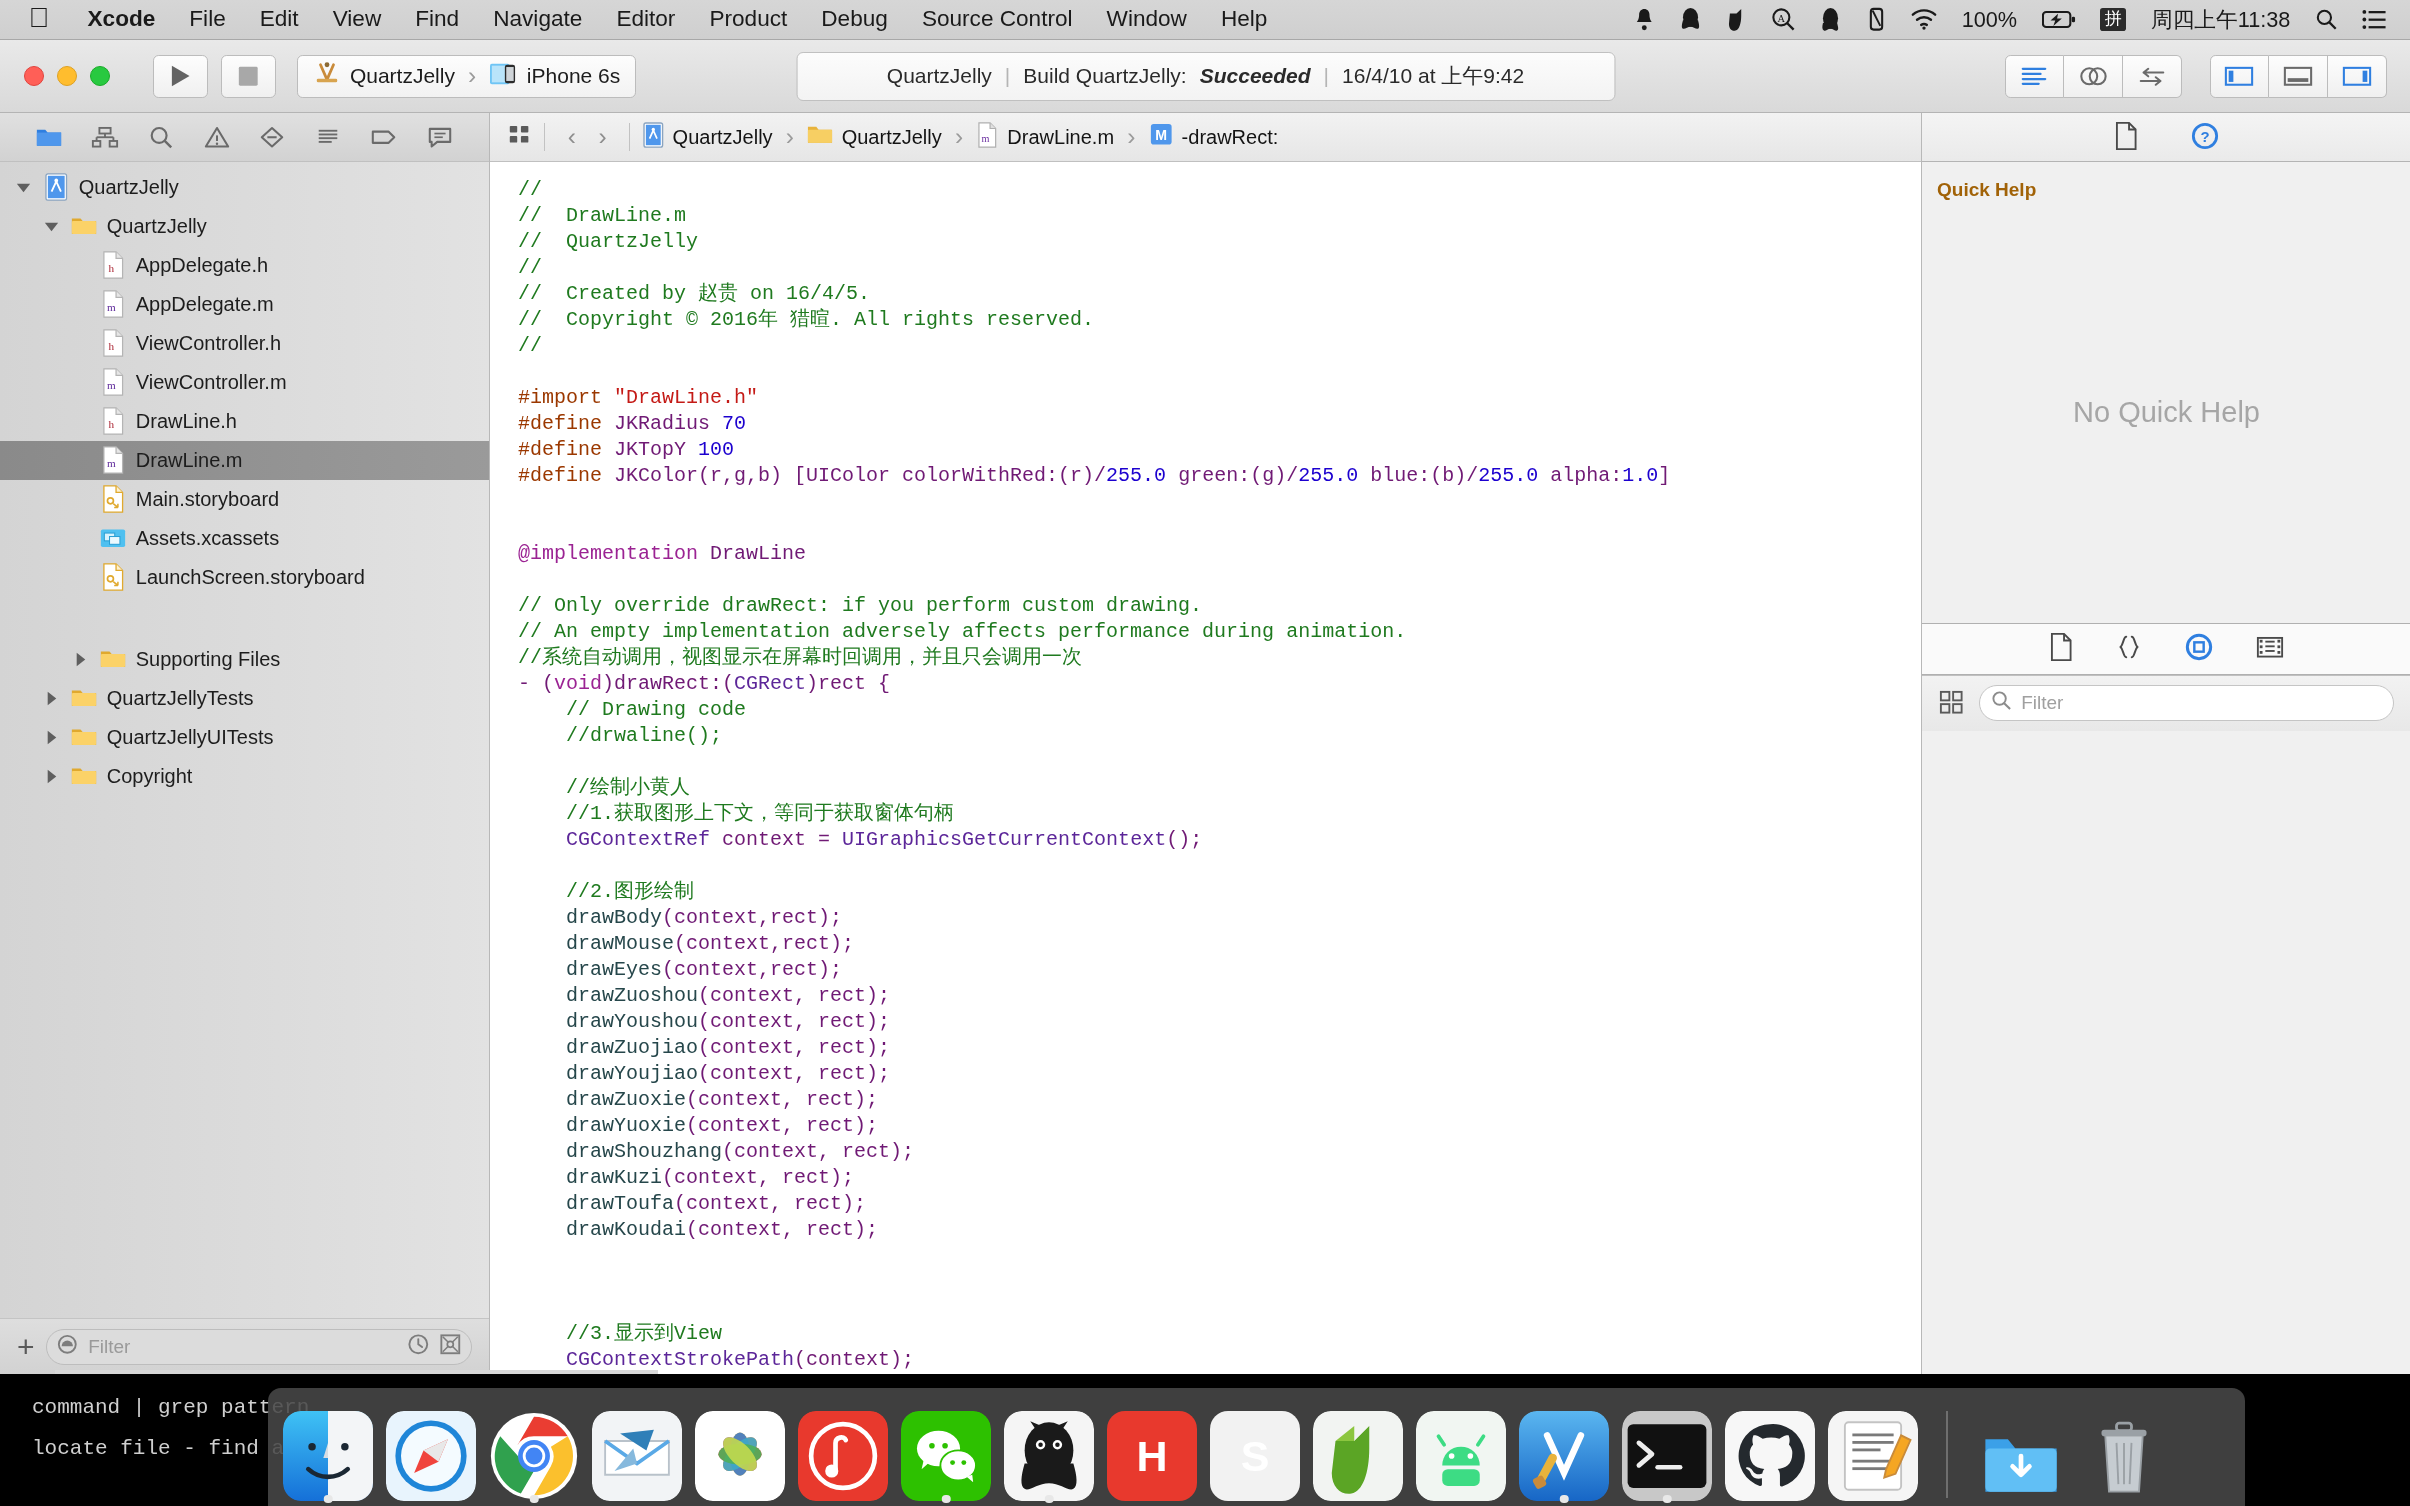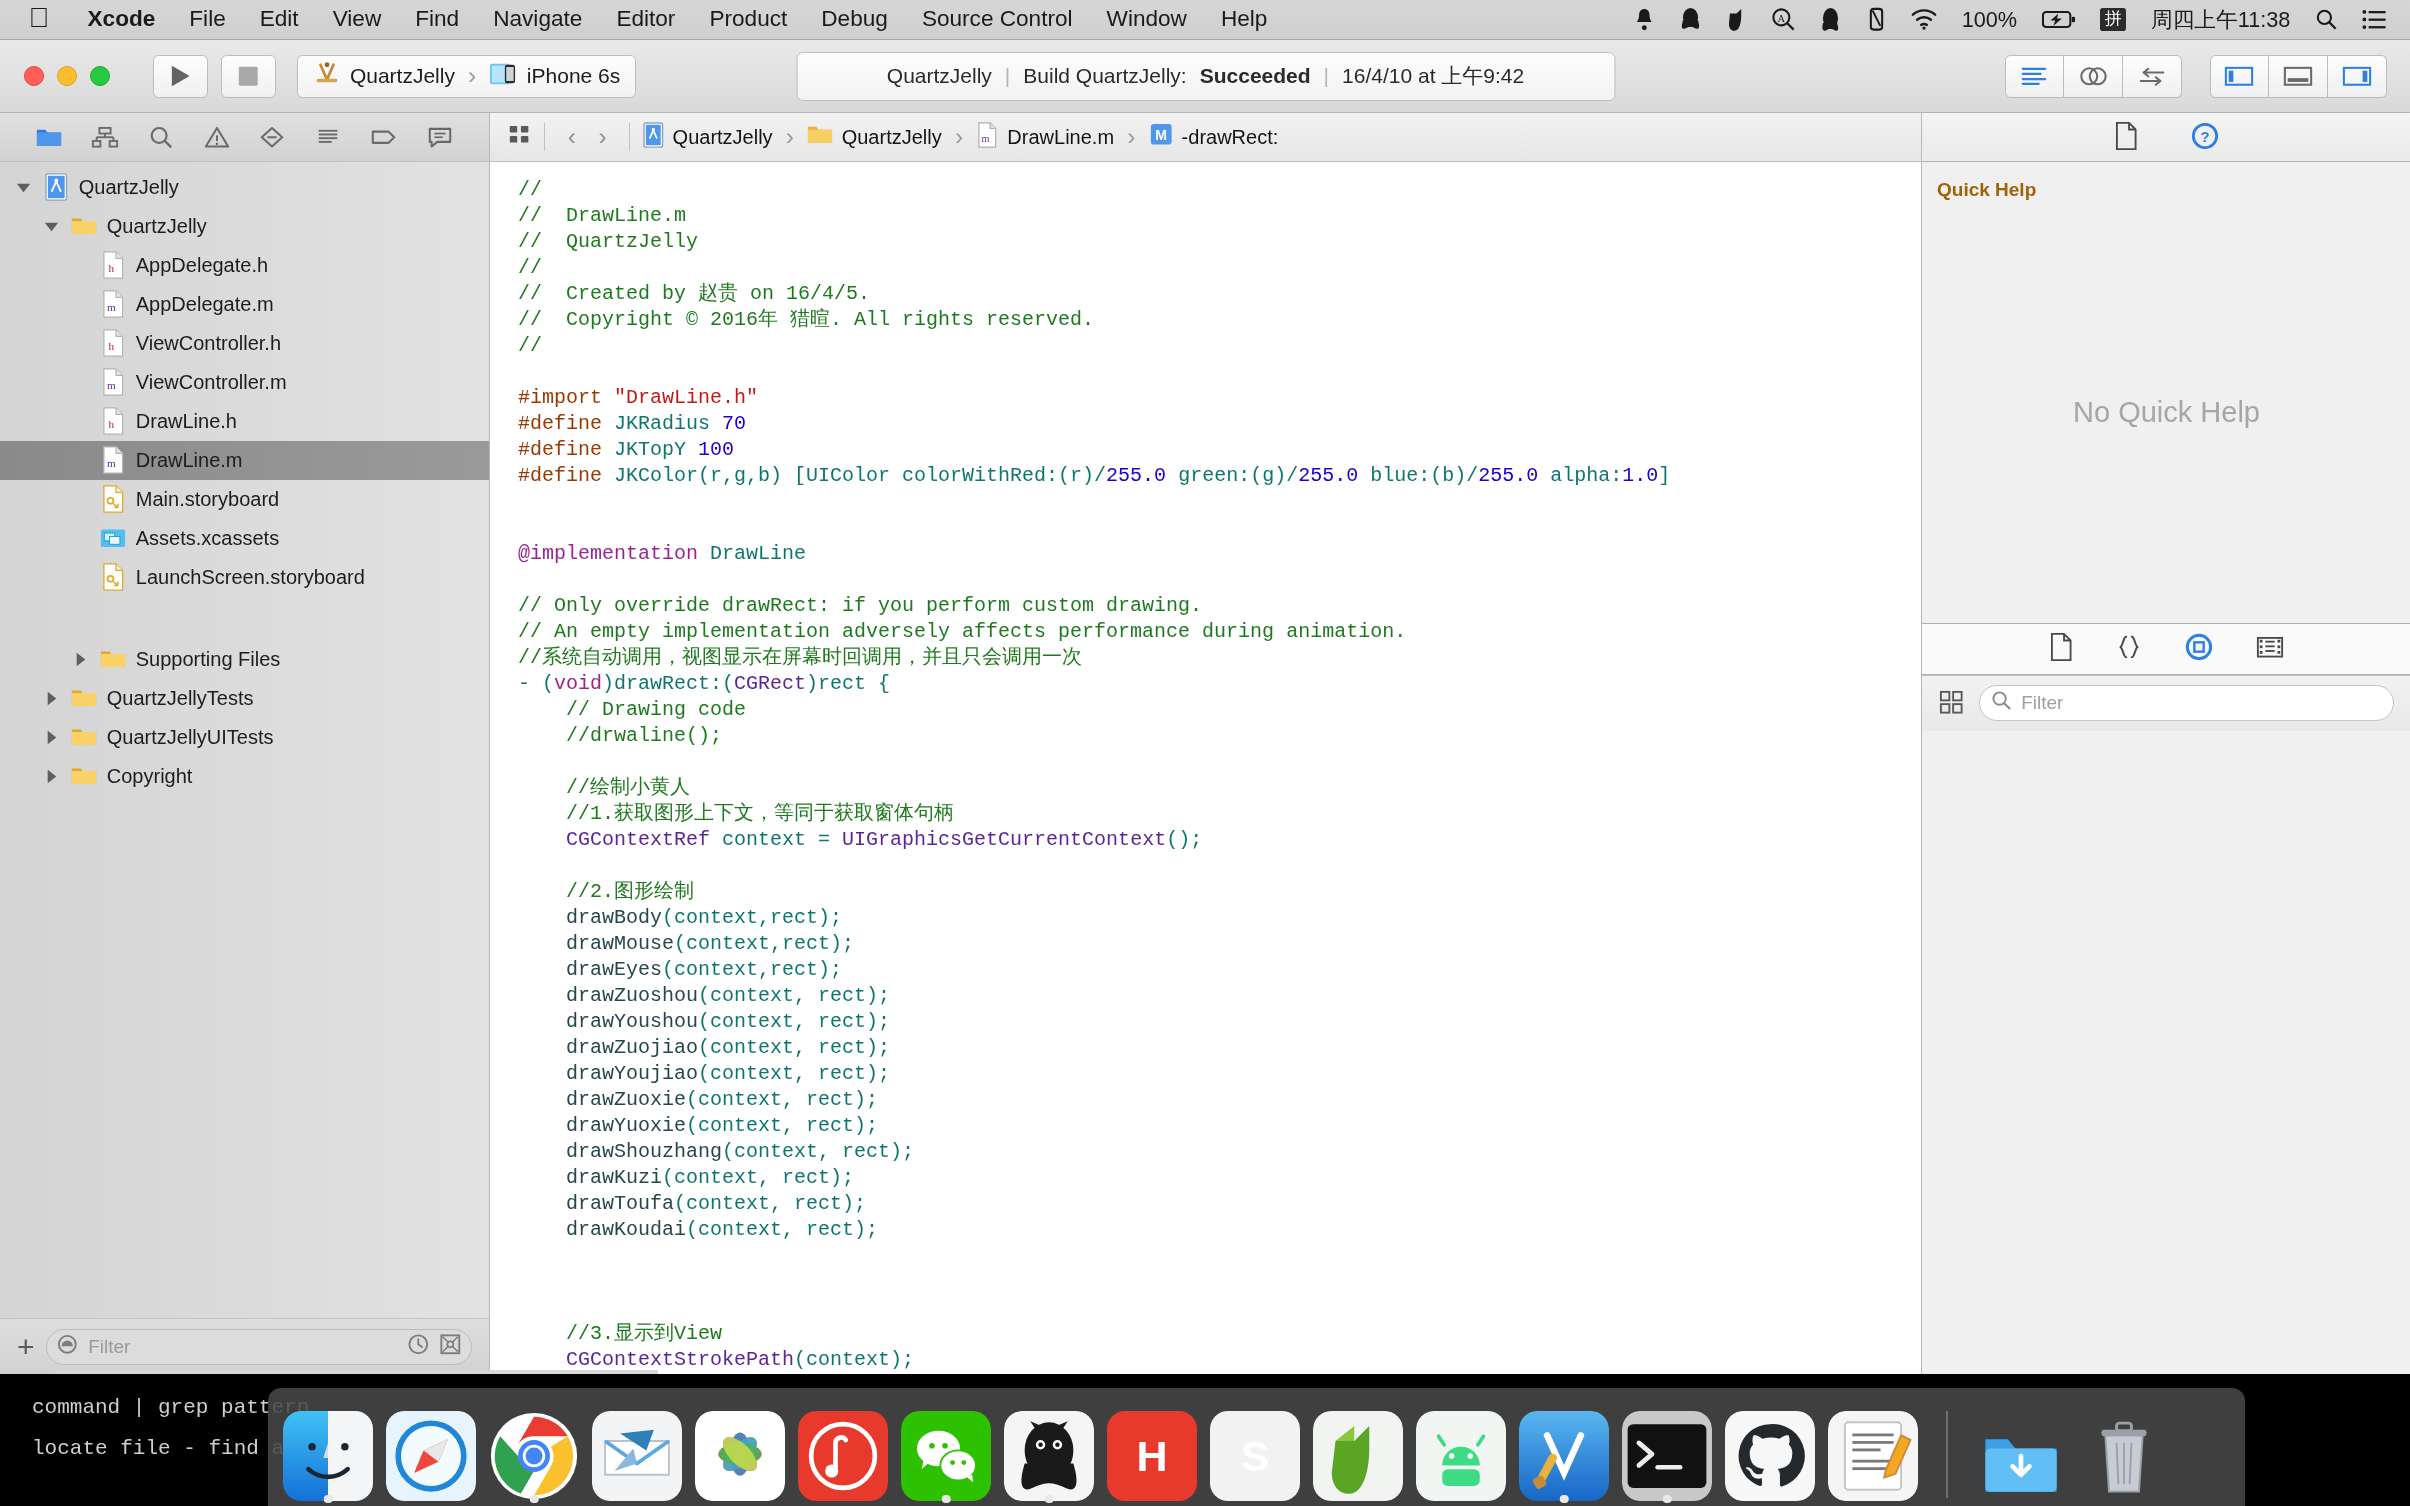--- a/index.html
+++ b/index.html
@@ -68,21 +68,21 @@
   .scheme-sep { color: #9b9b9b; font-size: 24.5px; padding: 0 3.8px; }
   .status-box {
     position: absolute; left: 50%; transform: translateX(-50%);
     width: 819px; height: 49px;
     background: linear-gradient(to bottom,#fcfcfc,#f3f3f3);
     border: 0.9px solid #c0c0c0; border-radius: 6.6px;
     display: flex; align-items: center; justify-content: center;
     gap: 13px; font-size: 21px; color: #2a2a2a;
   }
   .status-box .sep { color: #b5b5b5; }
-  .status-box .succ { font-weight: bold; }
+  .status-box .succ { font-weight: bold; font-style: italic; }
   .tb-right {
     margin-left: auto; display: flex; align-items: center; gap: 28px; padding-right: 24.5px;
   }
   .seg-group { display: flex; }
   .seg {
     width: 59px; height: 43px;
     background: linear-gradient(to bottom,#fdfdfd,#f0f0f0);
     border: 0.9px solid #bcbcbc;
     display: flex; align-items: center; justify-content: center;
   }
@@ -143,21 +143,21 @@
     font-size: 20px; line-height: 26px;
     padding: 15px 0 0 28px; white-space: pre;
   }
   .cm  { color: #1f7a1f; }    
   .kw  { color: #9b2393; }    
   .pp  { color: #9b3800; }    
   .str { color: #c41a16; }    
   .num { color: #1c00cf; }    
   .ty  { color: #5c2699; }    
   .fn  { color: #26474b; }    
-  .pl  { color: #0f766e; }    
+  .pl  { color: #701a75; }    
 
   
   .inspector {
     width: 490px; background: #f0f0f0;
     border-left: 0.9px solid #b8b8b8; display: flex; flex-direction: column;
   }
   .insp-tabs {
     height: 49px; display: flex; align-items: center; justify-content: center;
     gap: 53px; border-bottom: 0.9px solid #b4b4b4;
     background: linear-gradient(to bottom,#f4f4f4,#eaeaea);

